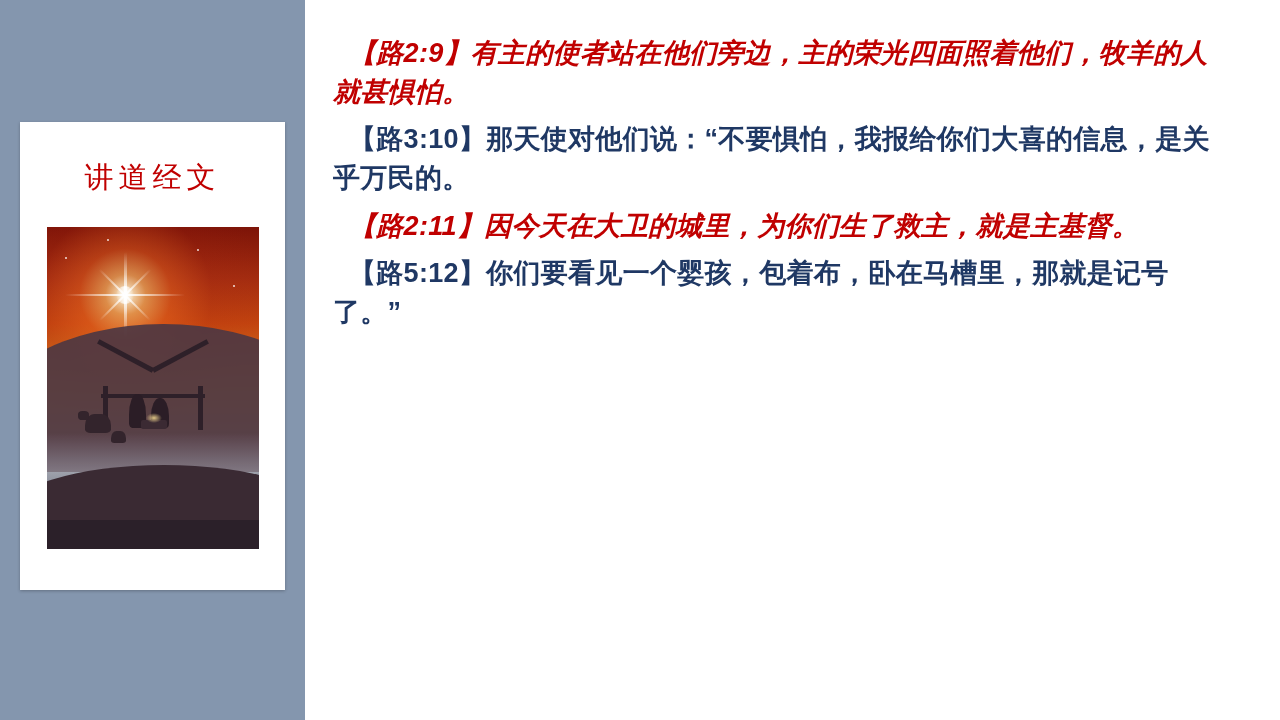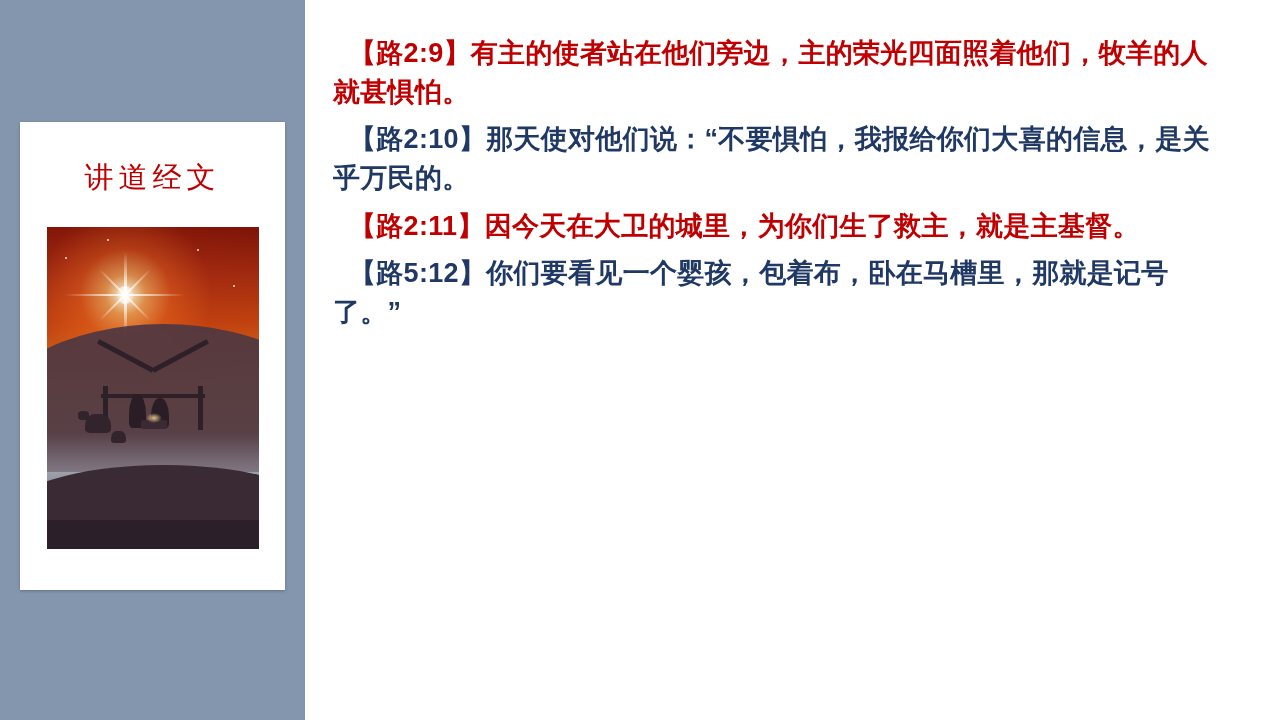--- a/index.html
+++ b/index.html
@@ -184,21 +184,21 @@
   .verse {
     font-family: "Liberation Sans", sans-serif;
     font-size: 27px;
     font-weight: bold;
     line-height: 1.45;
     margin: 0 0 8px 0;
     text-indent: 16px;
     letter-spacing: 0.3px;
   }
   .verse.blue { color: #1f3864; }
-  .verse.red  { color: #c00000; }
+  .verse.red  { color: #c00000; font-style: italic; }
 </style>
 </head>
 <body>
 
 <div class="slide">
 
   <div class="left-panel"></div>
 
   <div class="card">
     <div class="card-title">讲道经文</div>
@@ -231,18 +231,18 @@
       </div>
       <div class="animal ox"></div>
       <div class="animal sheep"></div>
       <div class="hill-front"></div>
       <div class="ground"></div>
     </div>
   </div>
 
   <div class="text-col">
     <p class="verse red">【路2:9】有主的使者站在他们旁边，主的荣光四面照着他们，牧羊的人就甚惧怕。</p>
-    <p class="verse blue">【路2:10】那天使对他们说：“不要惧怕，我报给你们大喜的信息，是关乎万民的。</p>
+    <p class="verse blue">【路3:10】那天使对他们说：“不要惧怕，我报给你们大喜的信息，是关乎万民的。</p>
     <p class="verse red">【路2:11】因今天在大卫的城里，为你们生了救主，就是主基督。</p>
     <p class="verse blue">【路5:12】你们要看见一个婴孩，包着布，卧在马槽里，那就是记号了。”</p>
   </div>
 
 </div>
 
 </body></html>

